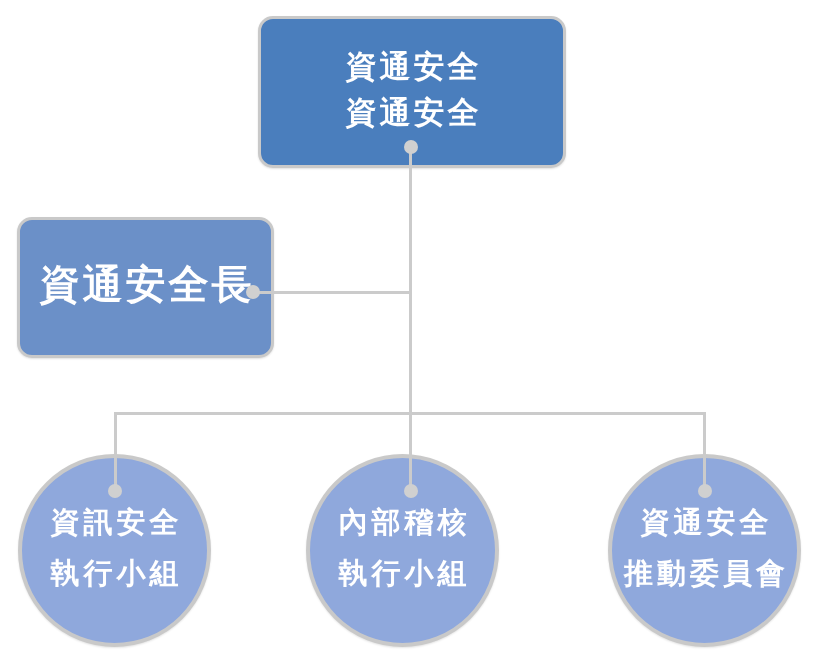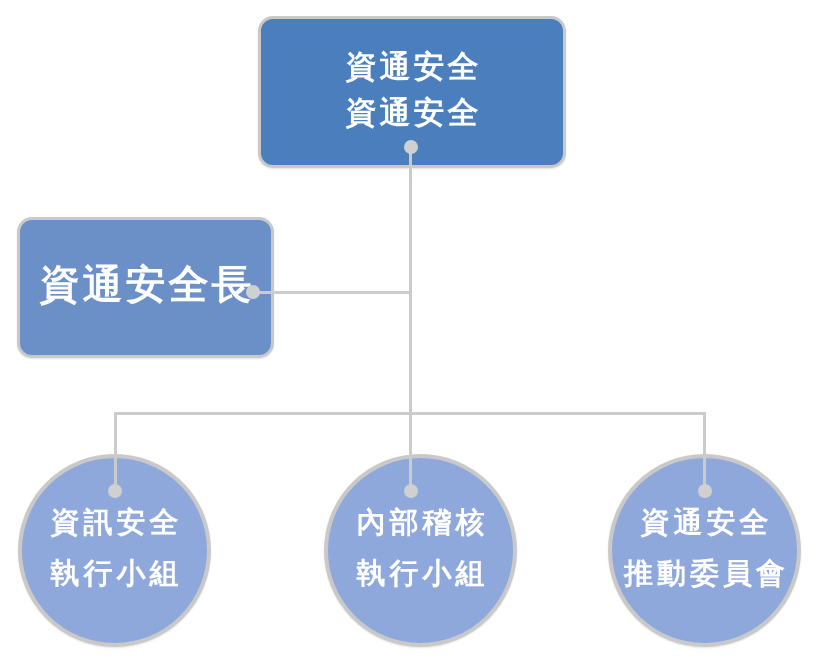--- a/index.html
+++ b/index.html
@@ -70,21 +70,21 @@
     background: var(--team-circle-fill);
     border: 4px solid var(--border-gray);
     border-radius: 50%;
     box-shadow: 0 1px 2px rgba(0,0,0,0.10);
     font-size: 29px;
     line-height: 44px;
     gap: 7px;
   }
   .team-circle .line { letter-spacing: 4px; text-indent: 4px; }
   .team-1 { left: 18px; }
-  .team-2 { left: 324px; }
+  .team-2 { left: 306px; }
   .team-3 { left: 608px; }
 
   
   .connector {
     position: absolute;
     background: var(--connector-gray);
     z-index: 2;
   }
   .conn-v-main   { left: 409px; top: 147px; width: 3px;  height: 345px; }
   .conn-h-ciso   { left: 253px; top: 291px; width: 158px; height: 3px;  }

